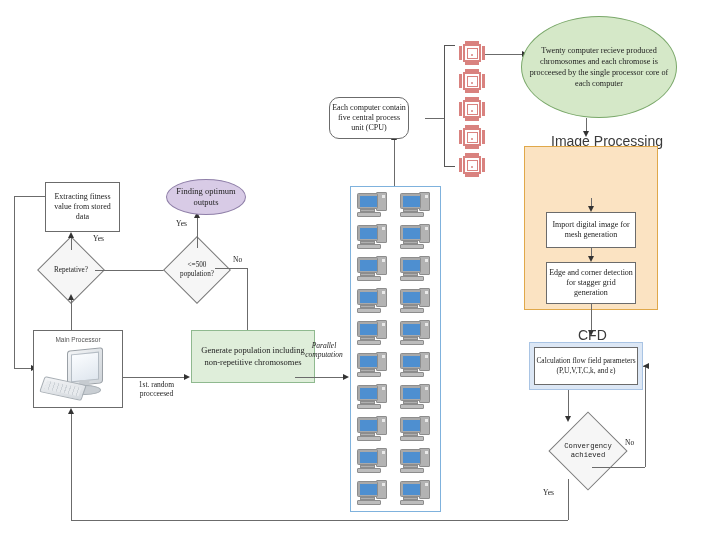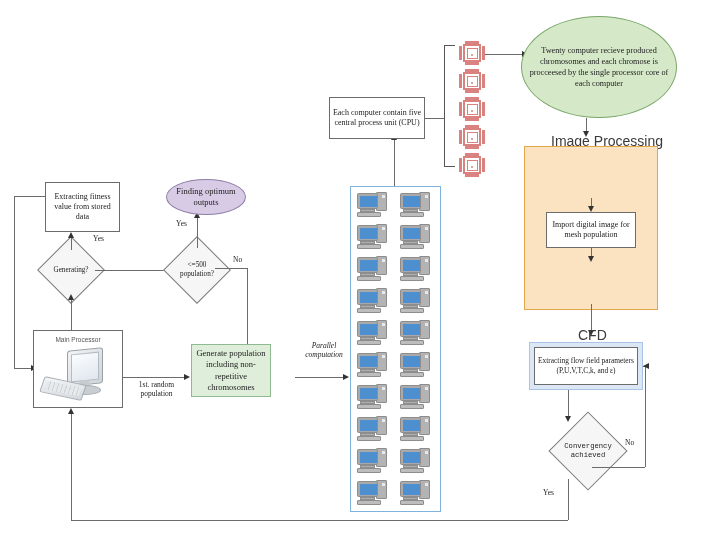--- a/index.html
+++ b/index.html
@@ -88,21 +88,21 @@
 <body>
 
 <div id="canvas">
 
   <div class="node rectnode" style="left:45px;top:182px;width:75px;height:50px;">
     <span>Extracting fitness value from stored data</span>
   </div>
 
   <div class="diamond-wrap" style="left:47px;top:246px;width:48px;height:48px;">
     <div class="diamond-shape"></div>
-    <div class="diamond-label">Generating?</div>
+    <div class="diamond-label">Repetative?</div>
   </div>
 
   <div class="edge-label" style="left:93px;top:234px;">Yes</div>
 
   <div class="line-v" style="left:71px;top:238px;height:12px;"></div>
   <div class="arrow-u" style="left:67.5px;top:232px;"></div>
 
   <div class="line-h" style="left:14px;top:196px;width:31px;"></div>
   <div class="line-v" style="left:14px;top:196px;height:172px;"></div>
   <div class="line-h" style="left:14px;top:368px;width:17px;"></div>
@@ -141,28 +141,28 @@
 
   <div class="node ellipse-purple" style="left:166px;top:179px;width:80px;height:36px;">
     <span>Finding optimum outputs</span>
   </div>
 
   <div class="edge-label" style="left:233px;top:255px;">No</div>
   <div class="line-h" style="left:215px;top:268px;width:32px;"></div>
   <div class="line-v" style="left:247px;top:268px;height:76px;"></div>
   <div class="arrow-d" style="left:243.5px;top:344px;"></div>
 
-  <div class="node greennode" style="left:191px;top:344px;width:80px;height:53px;">
+  <div class="node greennode" style="left:191px;top:330px;width:124px;height:53px;">
     <span>Generate population including non-repetitive chromosomes</span>
   </div>
 
   <div class="line-h" style="left:123px;top:377px;width:61px;"></div>
   <div class="arrow-r" style="left:184px;top:373.5px;"></div>
   <div class="edge-label" style="left:129px;top:380px;width:55px;text-align:center;white-space:normal;line-height:1.2;">
-    <span>1st. random population</span>
+    <span>1st. random procceesed</span>
   </div>
 
   <div class="line-h" style="left:295px;top:377px;width:48px;"></div>
   <div class="arrow-r" style="left:343px;top:373.5px;"></div>
   <div class="edge-label" style="left:299px;top:341px;width:50px;text-align:center;white-space:normal;line-height:1.25;font-style:italic;">
     <span>Parallel computation</span>
   </div>
 
   <div class="container-blue" style="left:350px;top:186px;width:91px;height:326px;">
     <div class="pc" style="left:6px;top:5px;">
@@ -332,21 +332,21 @@
           <div class="scr"></div>
         </div>
         <div class="base"></div>
         <div class="kb"></div>
       </div>
   </div>
 
   <div class="line-v" style="left:394px;top:140px;height:46px;"></div>
   <div class="arrow-u" style="left:390.5px;top:134px;"></div>
 
-  <div class="node rectnode" style="left:329px;top:97px;width:96px;height:42px;">
+  <div class="node rectnode" style="left:329px;top:97px;width:80px;height:42px;border-radius:10px;">
     <span>Each computer contain five central process unit (CPU)</span>
   </div>
 
   <div class="line-h" style="left:425px;top:118px;width:19px;"></div>
 
   <div class="bracket" style="left:444px;top:45px;width:10px;height:120px;"></div>
 
   <div class="chip" style="left:459px;top:41px;">
     <div class="pinset" style="left:6px;top:0;width:14px;height:3px;"></div>
     <div class="pinset" style="left:6px;bottom:0;width:14px;height:3px;"></div>
@@ -405,35 +405,38 @@
 
   <div class="grp-label" style="left:551px;top:133px;">Image Processing</div>
 
   <div class="container-orange" style="left:524px;top:146px;width:134px;height:164px;"></div>
 
 
   <div class="line-v" style="left:591px;top:198px;height:10px;"></div>
   <div class="arrow-d" style="left:587.5px;top:206px;"></div>
 
   <div class="node rectnode" style="left:546px;top:212px;width:90px;height:36px;">
-    <span>Import digital image for mesh population</span>
+    <span>Import digital image for mesh generation</span>
   </div>
 
   <div class="line-v" style="left:591px;top:248px;height:10px;"></div>
   <div class="arrow-d" style="left:587.5px;top:256px;"></div>
 
+  <div class="node rectnode" style="left:546px;top:262px;width:90px;height:42px;">
+    <span>Edge and corner detection for stagger grid generation</span>
+  </div>
 
   <div class="line-v" style="left:591px;top:304px;height:28px;"></div>
   <div class="arrow-d" style="left:587.5px;top:330px;"></div>
 
   <div class="grp-label" style="left:578px;top:327px;">CFD</div>
 
   <div class="cfdbox" style="left:529px;top:342px;width:114px;height:48px;">
     <div class="cfdbox-inner">
-      <span>Extracting flow field parameters (P,U,V,T,C,k, and ε)</span>
+      <span>Calculation flow field parameters (P,U,V,T,C,k, and ε)</span>
     </div>
   </div>
 
   <div class="line-v" style="left:568px;top:390px;height:28px;"></div>
   <div class="arrow-d" style="left:564.5px;top:416px;"></div>
 
   <div class="diamond-wrap" style="left:560px;top:423px;width:56px;height:56px;font-family:Liberation Mono, monospace;">
     <div class="diamond-shape"></div>
     <div class="diamond-label">Convergency achieved</div>
   </div>

